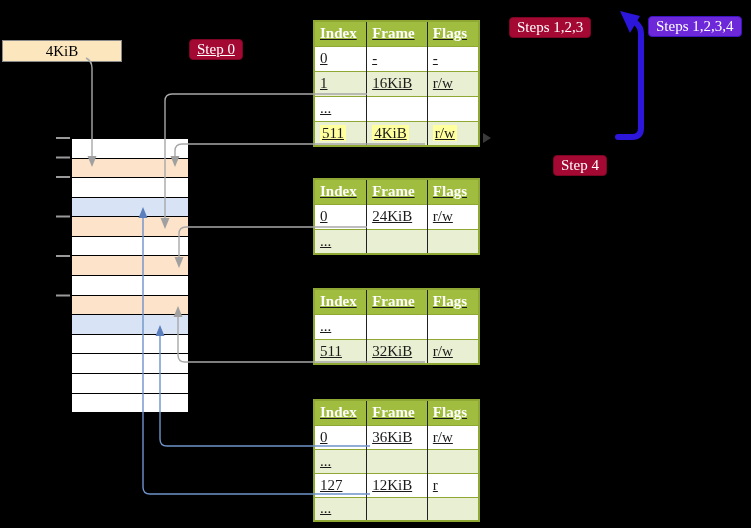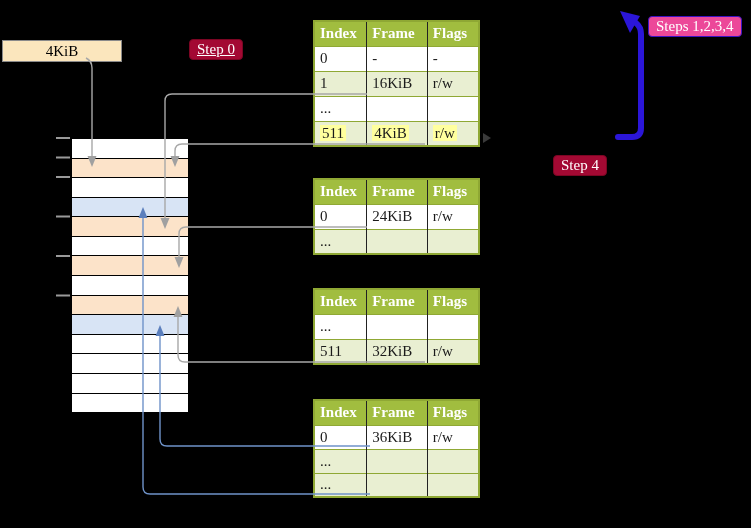--- a/index.html
+++ b/index.html
@@ -8,48 +8,49 @@
   
   #memcol{position:absolute;left:70px;top:137px;width:120px;height:277px;
           border:2px solid #000;box-sizing:border-box;display:flex;flex-direction:column;z-index:2;}
   .mrow{flex:1;border-bottom:1px solid #000;}
   .mrow:last-child{border-bottom:none;}
   .mrow[data-fill="white"]{background:#ffffff;}
   .mrow[data-fill="peach"]{background:#fce3c9;}
   .mrow[data-fill="blue"]{background:#d8e4f5;}
   
   .ptable{position:absolute;left:313px;width:167px;border-collapse:collapse;table-layout:fixed;
-          background:#ffffff;border:2px solid #8fa834;z-index:2;font-size:15px;color:#1a1a1a;}
+          background:#ffffff;border:2px solid #8fa834;z-index:2;font-size:15px;color:#1a1a1a;text-decoration:underline;}
   .ptable th{background:#a1bd3f;color:#ffffff;font-weight:bold;text-align:left;
              padding:0 5px;height:25px;border-right:1px solid #222;box-sizing:border-box;}
   .ptable td{padding:0 5px;height:25px;border-right:1px solid #222;border-top:1px solid #8fa834;
              box-sizing:border-box;vertical-align:middle;}
   .ptable th:last-child,.ptable td:last-child{border-right:none;}
   .ptable tr[data-shade="true"] td{background:#e9efd2;}
   .ptable td span[data-hl="true"]{background:#ffff9e;padding:0 2px;}
   .t4 td{height:24px;}
   .col-index{width:52px;} .col-frame{width:60px;} .col-flags{width:51px;}
   
   .badge{position:absolute;color:#fff;font-size:15px;line-height:19px;padding:0 7px;
          border-radius:4px;z-index:6;white-space:nowrap;}
   .badge-crimson{background:#a30933;border:1px solid #7c0523;}
-  .badge-blue{background:#ec4899;border:1px solid #3c14c2;}
+  .badge-blue{background:#6d28d9;border:1px solid #3c14c2;}
   #frame-label{position:absolute;left:2px;top:40px;width:118px;height:20px;background:#fbe6bd;
                border:1px solid #8a8a8a;color:#000;font-size:15px;text-align:center;line-height:20px;z-index:2;}
   
   #overlay{position:absolute;left:0;top:0;z-index:5;pointer-events:none;}
 </style>
 </head>
 <body>
 
 <div id="canvas">
 
   <div id="frame-label">4KiB</div>
 
   <div class="badge badge-crimson" style="left:189px;top:39px;text-decoration:underline;">Step 0</div>
+  <div class="badge badge-crimson" style="left:509px;top:17px;">Steps 1,2,3</div>
   <div class="badge badge-blue" style="left:648px;top:16px;">Steps 1,2,3,4</div>
   <div class="badge badge-crimson" style="left:517px;top:155px;margin-left:36px;">Step 4</div>
 
   <div id="memcol">
     <div class="mrow" data-fill="white"></div>
     <div class="mrow" data-fill="peach"></div>
     <div class="mrow" data-fill="white"></div>
     <div class="mrow" data-fill="blue"></div>
     <div class="mrow" data-fill="peach"></div>
     <div class="mrow" data-fill="white"></div>
@@ -162,20 +163,25 @@
     </tr>
     <tr data-shade="false">
       <td><span>0</span></td>
       <td><span>36KiB</span></td>
       <td><span>r/w</span></td>
     </tr>
     <tr data-shade="true">
       <td><span>...</span></td>
       <td><span></span></td>
       <td><span></span></td>
+    </tr>
+    <tr data-shade="false">
+      <td><span>127</span></td>
+      <td><span>12KiB</span></td>
+      <td><span>r</span></td>
     </tr>
     <tr data-shade="true">
       <td><span>...</span></td>
       <td><span></span></td>
       <td><span></span></td>
     </tr>
   </tbody>
     </table>
 
   <svg id="overlay" width="751" height="528" viewBox="0 0 751 528">

